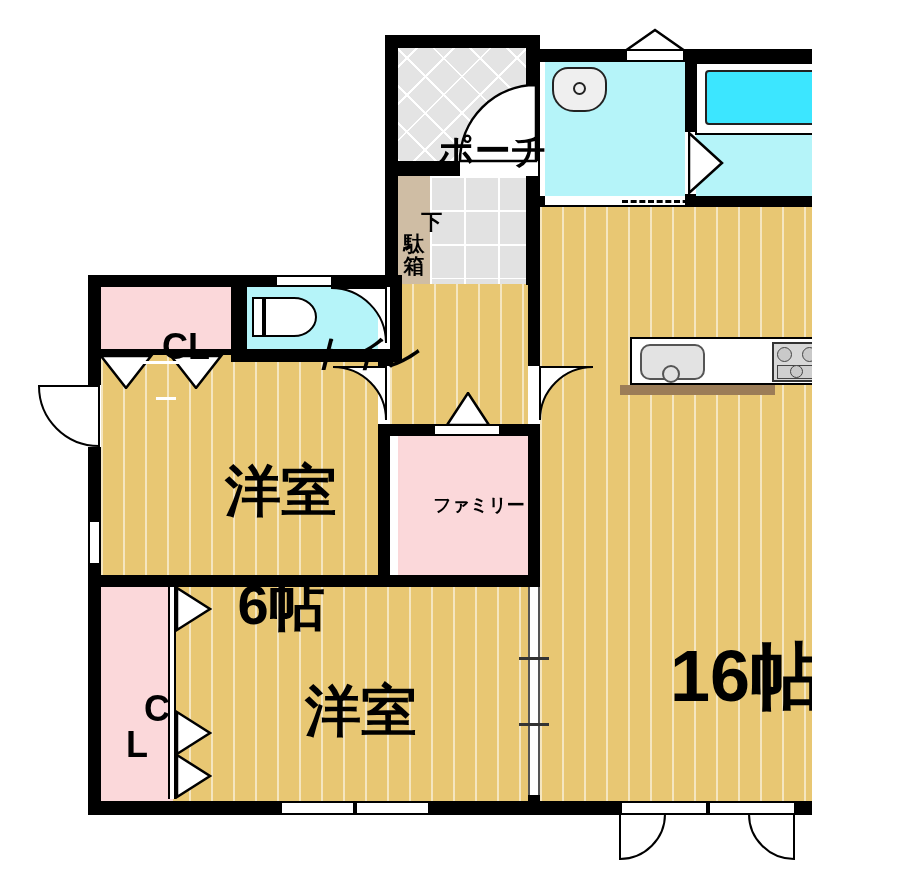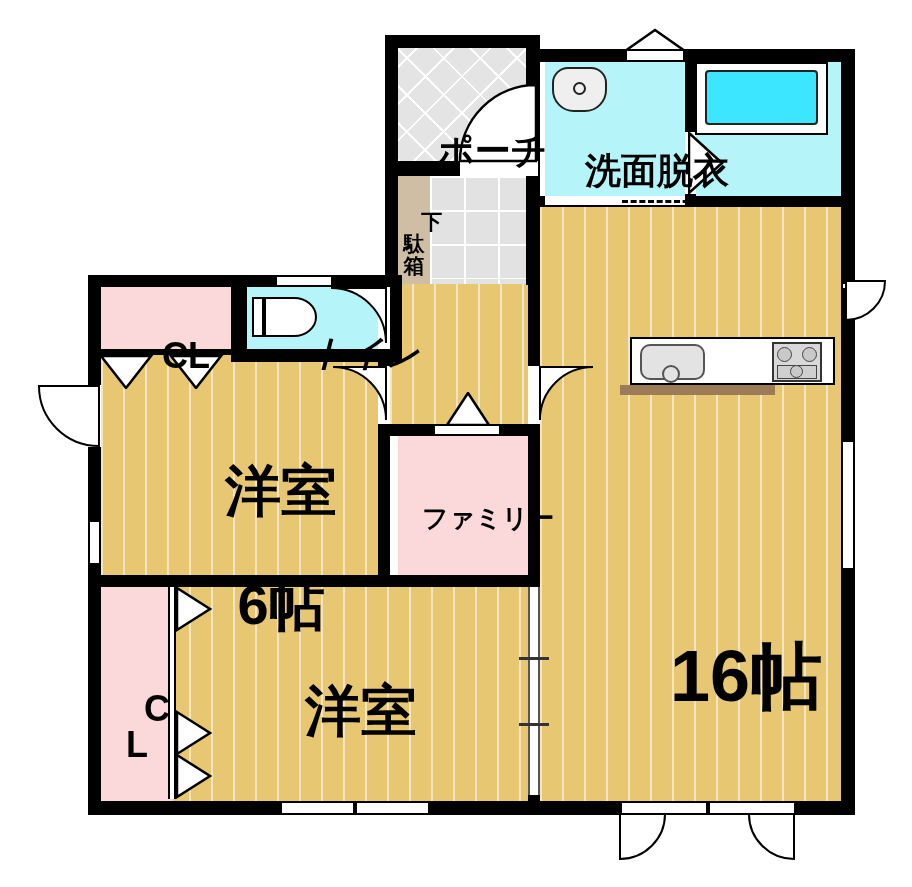--- a/index.html
+++ b/index.html
@@ -5,21 +5,21 @@
   html, body {
     margin: 0;
     padding: 0;
     background: #ffffff;
   }
   body {
     font-family: "Liberation Sans", "DejaVu Sans", sans-serif;
   }
   #floorplan {
     position: relative;
-    width: 912px;
+    width: 812px;
     height: 887px;
     background: #ffffff;
     overflow: hidden;
   }
   .abs { position: absolute; }
 
   
   .floor-wood {
     background-color: #e8c773;
     background-image: repeating-linear-gradient(
@@ -67,21 +67,21 @@
     -webkit-text-stroke: 5px #ffffff;
     paint-order: stroke fill;
     letter-spacing: 0px;
   }
   .label span { -webkit-text-stroke: 0; }
   .lbl-ldk   { font-size: 72px; }
   .lbl-room  { font-size: 56px; }
   .lbl-mid   { font-size: 36px; }
   .lbl-small { font-size: 30px; }
   .lbl-tiny  { font-size: 21px; line-height: 1.05; }
-  .lbl-fc    { font-size: 26px; line-height: 1.12; }
+  .lbl-fc    { font-size: 18px; line-height: 1.12; }
 
   
   .kitchen-counter {
     position: absolute;
     background: #ffffff;
     border: 2px solid #000000;
     box-sizing: border-box;
   }
   .kitchen-bar {
     position: absolute;
@@ -381,30 +381,27 @@
     <span>ポーチ</span>
   </div>
 
 
   <div class="label lbl-tiny" style="left:398px; top:189px; width:32px;">
     <span>下
 駄
 箱</span>
   </div>
 
-  <div class="label lbl-mid" style="left:545px; top:116px; width:140px;">
-    <span>洗面脱衣</span>
-  </div>
 
 
   <div class="label lbl-mid" style="left:270px; top:298px; width:130px;font-style:italic;">
     <span>トイレ</span>
   </div>
 
-  <div class="label lbl-mid" style="left:101px; top:301px; width:130px;">
+  <div class="label lbl-mid" style="left:101px; top:292px; width:130px;text-decoration:underline;">
     <span>CL</span>
   </div>
 
   <div class="label lbl-mid" style="left:101px; top:655px; width:72px; line-height:1.0;">
     <span>C
 L</span>
   </div>
 
   <div class="label lbl-fc" style="left:393px; top:475px; width:152px;">
     <span>ファミリー</span><br>

